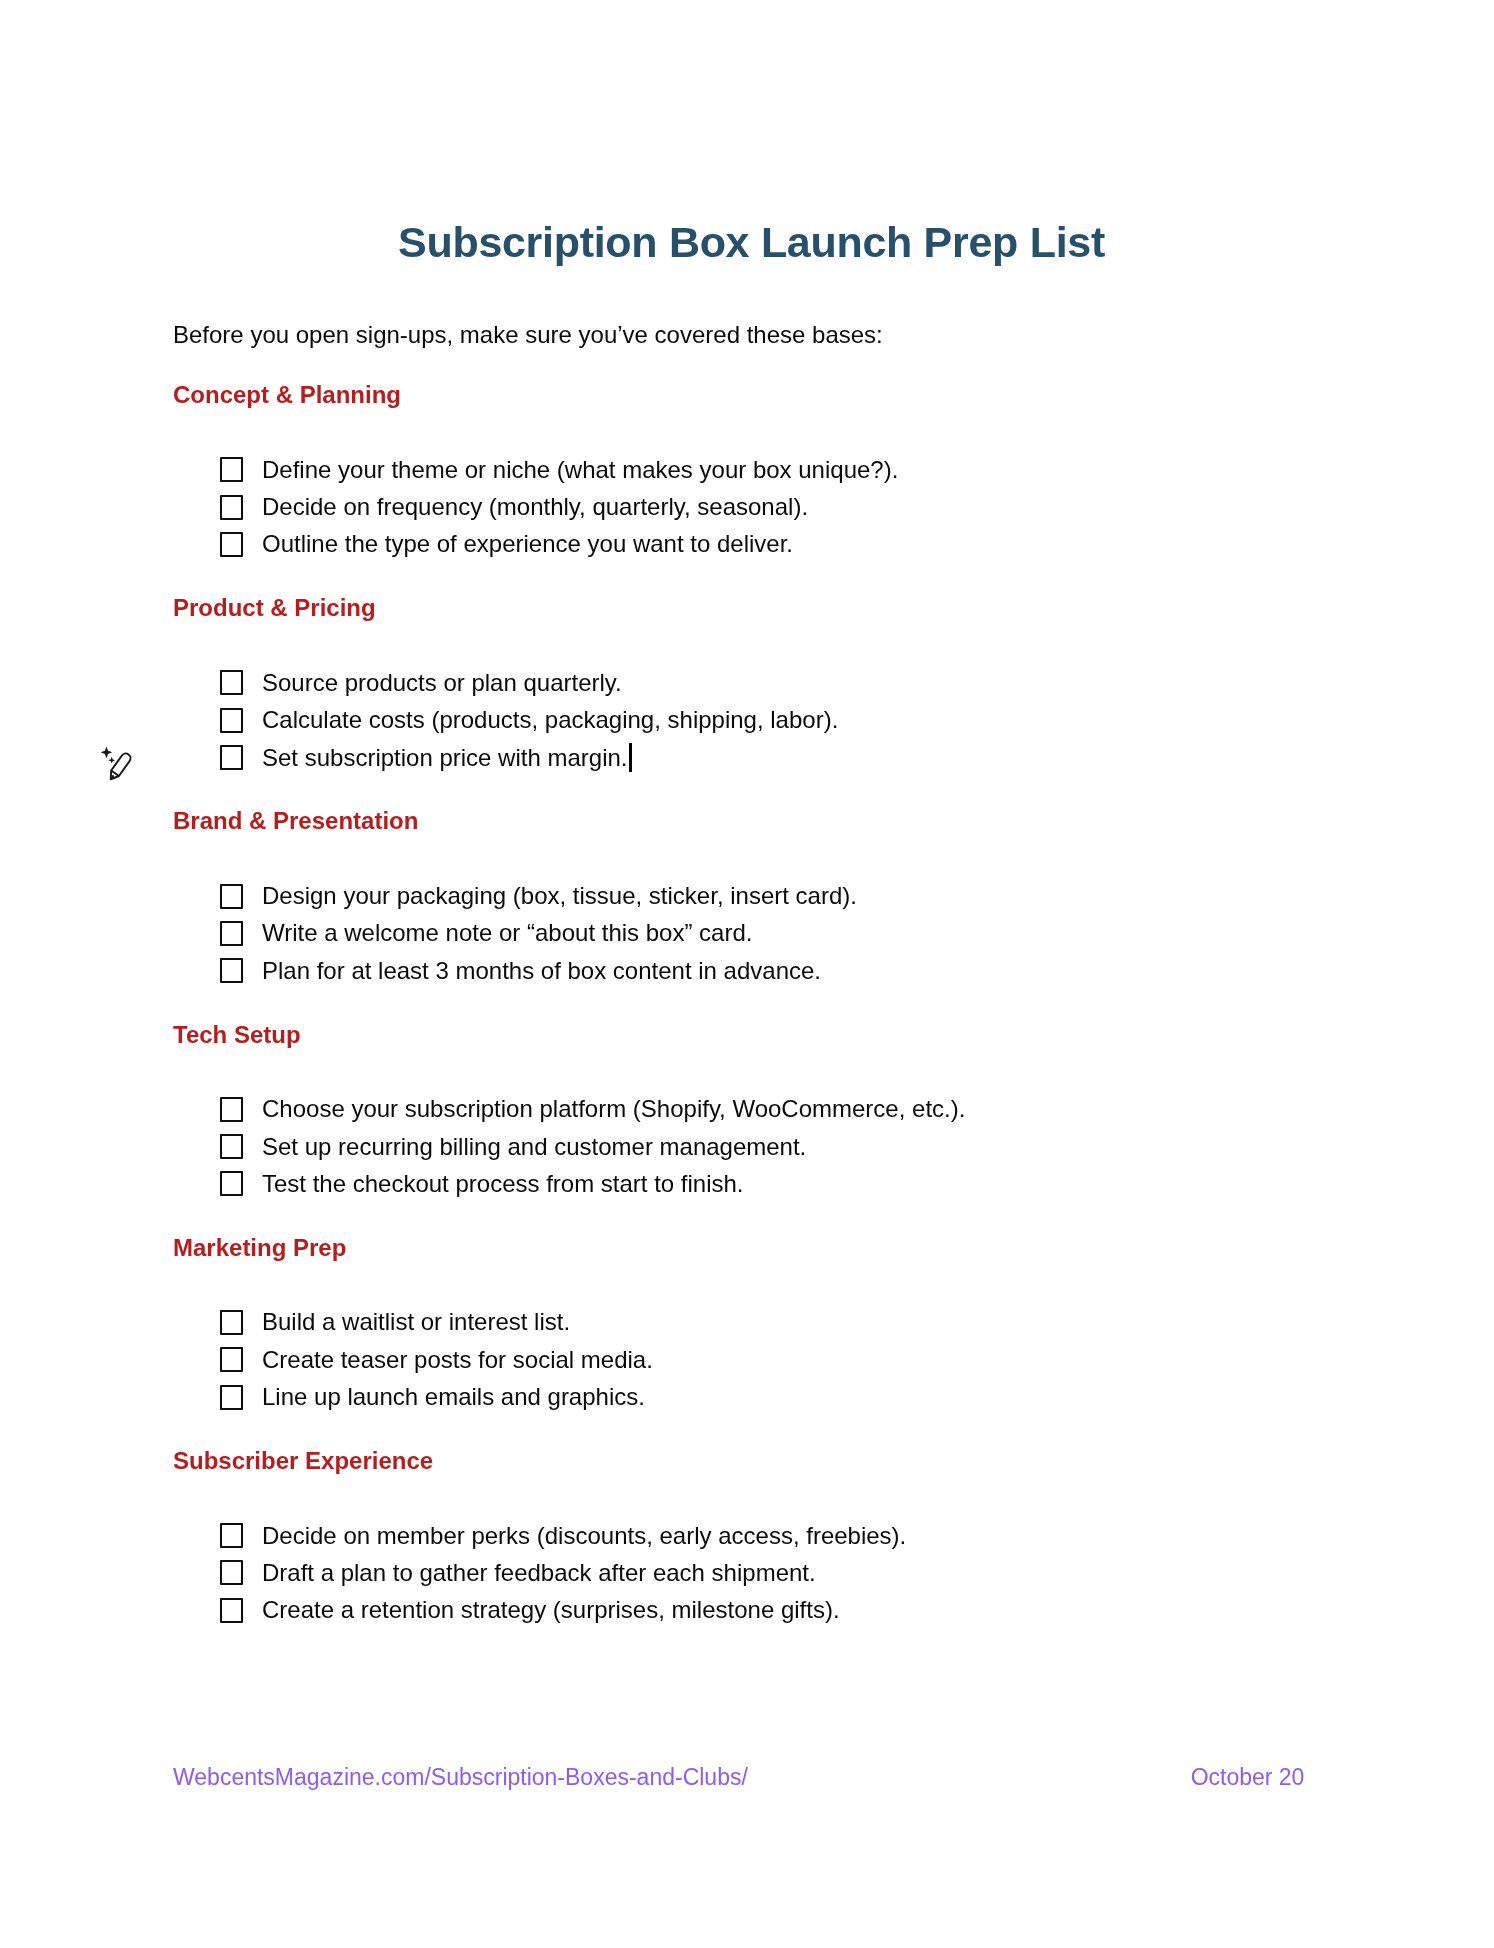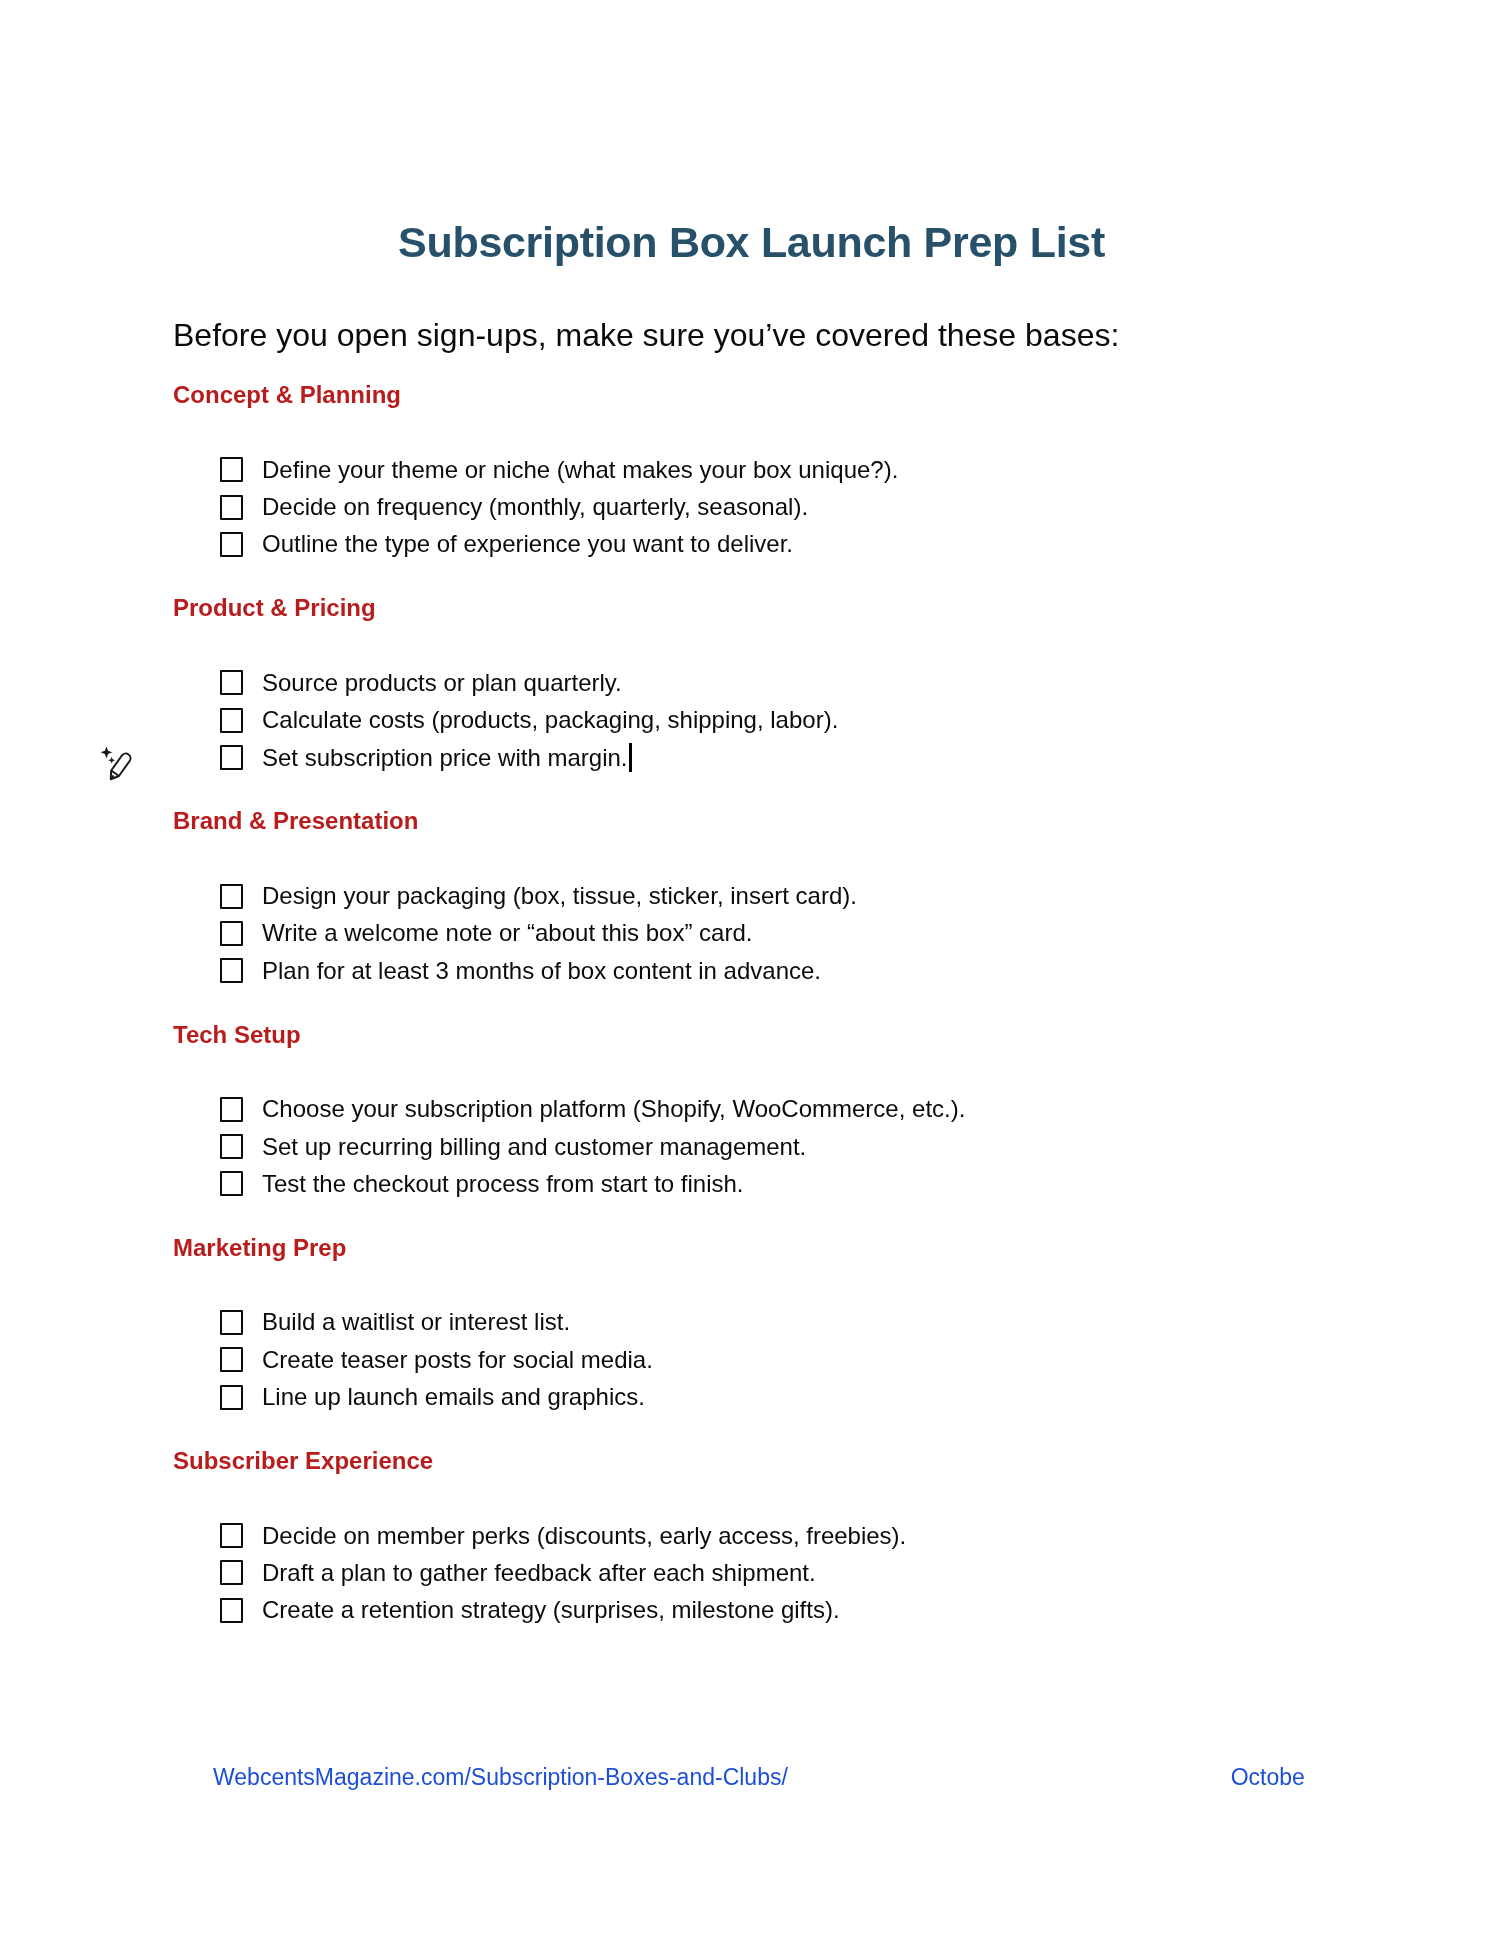--- a/index.html
+++ b/index.html
@@ -24,21 +24,21 @@
     padding-top: 216px;
     font-size: 43px;
     line-height: 52px;
     font-weight: 600;
     letter-spacing: -0.3px;
     text-align: center;
     color: #27506a;
   }
   p.intro {
     margin: 52px 0 12px 0;
-    font-size: 32px;
+    font-size: 24px;
     line-height: 30px;
     color: #0b0b0b;
   }
   h2.section-heading {
     margin: 31px 0 42px 0;
     font-size: 24px;
     line-height: 28px;
     font-weight: 700;
     color: #b91c1c;
   }
@@ -87,22 +87,21 @@
   }
   .doc-footer {
     position: absolute;
     left: 173px;
     top: 1763px;
     width: 1157px;
     display: flex;
     justify-content: space-between;
     font-size: 23px;
     line-height: 28px;
-    color: #1d4ed8;
-    margin-left: 40px;
+    color: #8b5cf6;
   }
 </style>
 </head>
 <body>
 
 <div class="page">
 
   <div class="copilot-margin-btn">
     <svg width="42" height="42" viewBox="0 0 40 40">
 

